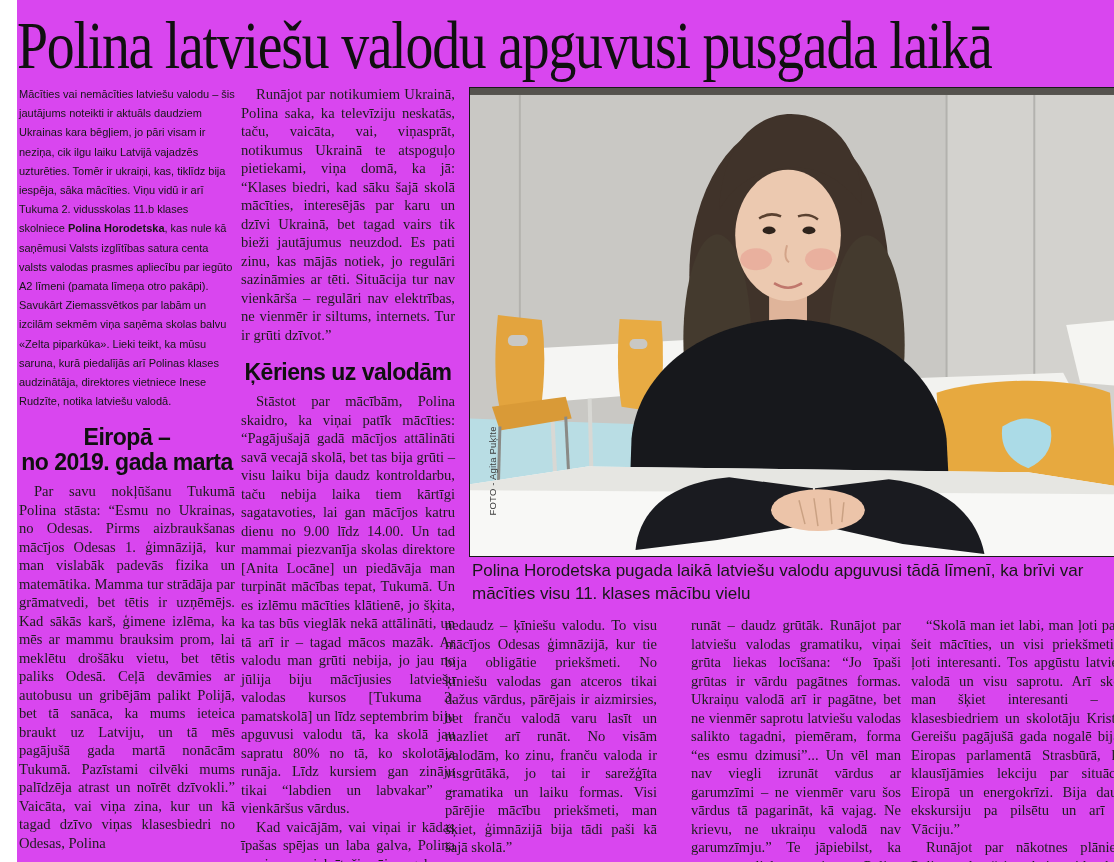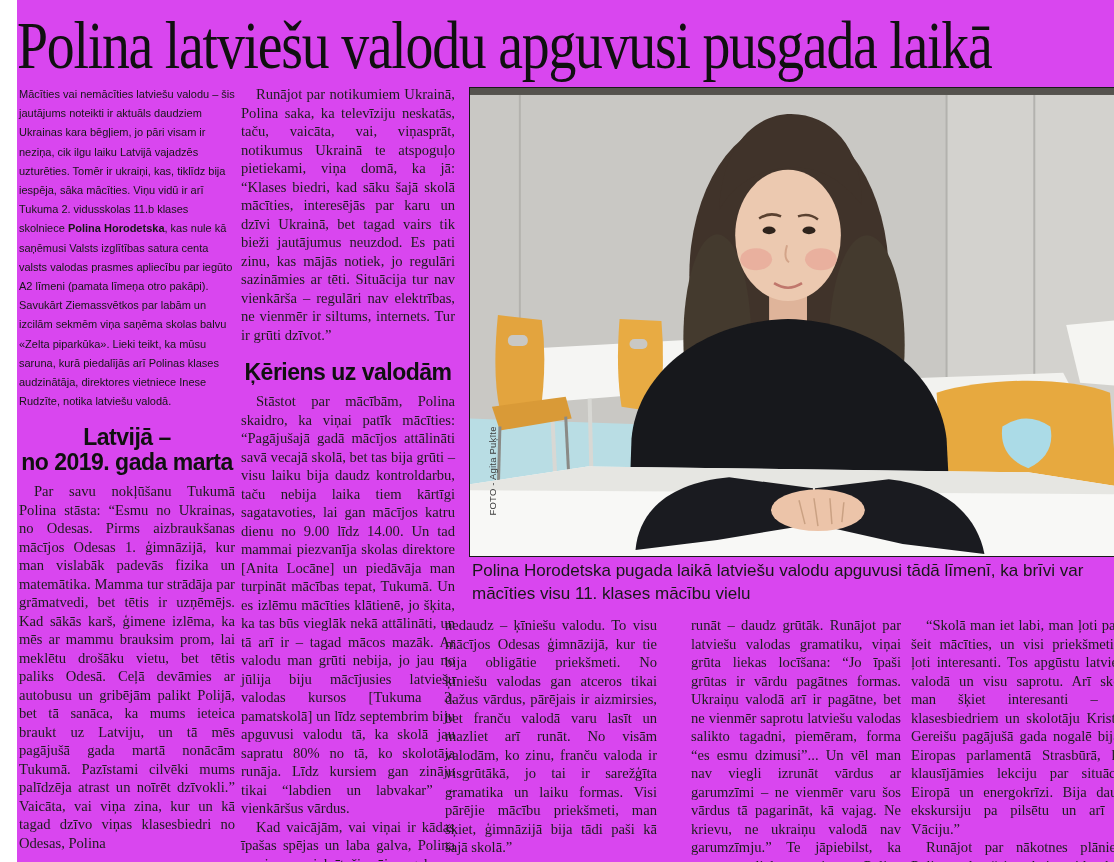--- a/index.html
+++ b/index.html
@@ -58,21 +58,21 @@
 </style>
 </head>
 <body>
 
 <div id="page">
 
   <div id="headline">Polina latviešu valodu apguvusi pusgada laikā</div>
 
   <div id="col1" class="col">
     <p class="lead"><span>Mācīties vai nemācīties latviešu valodu – šis jautājums noteikti ir aktuāls daudziem Ukrainas kara bēgļiem, jo pāri visam ir neziņa, cik ilgu laiku Latvijā vajadzēs uzturēties. Tomēr ir ukraiņi, kas, tiklīdz bija iespēja, sāka mācīties. Viņu vidū ir arī Tukuma 2. vidusskolas 11.b klases skolniece </span><strong>Polina Horodetska</strong><span>, kas nule kā saņēmusi Valsts izglītības satura centa valsts valodas prasmes apliecību par iegūto A2 līmeni (pamata līmeņa otro pakāpi). Savukārt Ziemassvētkos par labām un izcilām sekmēm viņa saņēma skolas balvu «Zelta piparkūka». Lieki teikt, ka mūsu saruna, kurā piedalījās arī Polinas klases audzinātāja, direktores vietniece Inese Rudzīte, notika latviešu valodā.</span></p>
-    <h2 class="sect"><span>Latvijā –</span><br><span>no 2019. gada marta</span></h2>
+    <h2 class="sect"><span>Eiropā –</span><br><span>no 2019. gada marta</span></h2>
     <p class="bodytext">Par savu nokļūšanu Tukumā Polina stāsta: “Esmu no Ukrainas, no Odesas. Pirms aizbraukšanas mācījos Odesas 1. ģimnāzijā, kur man vislabāk padevās fizika un matemātika. Mamma tur strādāja par grāmatvedi, bet tētis ir uzņēmējs. Kad sākās karš, ģimene izlēma, ka mēs ar mammu brauksim prom, lai meklētu drošāku vietu, bet tētis paliks Odesā. Ceļā devāmies ar autobusu un gribējām palikt Polijā, bet tā sanāca, ka mums ieteica braukt uz Latviju, un tā mēs pagājušā gada martā nonācām Tukumā. Pazīstami cilvēki mums palīdzēja atrast un noīrēt dzīvokli.” Vaicāta, vai viņa zina, kur un kā tagad dzīvo viņas klasesbiedri no Odesas, Polina</p>
   </div>
 
   <div id="col2" class="col">
     <p class="bodytext">Runājot par notikumiem Ukrainā, Polina saka, ka televīziju neskatās, taču, vaicāta, vai, viņasprāt, notikumus Ukrainā te atspoguļo pietiekami, viņa domā, ka jā: “Klases biedri, kad sāku šajā skolā mācīties, interesējās par karu un dzīvi Ukrainā, bet tagad vairs tik bieži jautājumus neuzdod. Es pati zinu, kas mājās notiek, jo regulāri sazināmies ar tēti. Situācija tur nav vienkārša – regulāri nav elektrības, ne vienmēr ir siltums, internets. Tur ir grūti dzīvot.”</p>
     <h2 class="sect">Ķēriens uz valodām</h2>
     <p class="bodytext">Stāstot par mācībām, Polina skaidro, ka viņai patīk mācīties: “Pagājušajā gadā mācījos attālināti savā vecajā skolā, bet tas bija grūti – visu laiku bija daudz kontroldarbu, taču nebija laika tiem kārtīgi sagatavoties, lai gan mācījos katru dienu no 9.00 līdz 14.00. Un tad mammai piezvanīja skolas direktore [Anita Locāne] un piedāvāja man turpināt mācības tepat, Tukumā. Un es izlēmu mācīties klātienē, jo šķita, ka tas būs vieglāk nekā attālināti, un tā arī ir – tagad mācos mazāk. Ar valodu man grūti nebija, jo jau no jūlija biju mācījusies latviešu valodas kursos [Tukuma 3. pamatskolā] un līdz septembrim biju apguvusi valodu tā, ka skolā jau sapratu 80% no tā, ko skolotāja runāja. Līdz kursiem gan zināju tikai “labdien un labvakar” – vienkāršus vārdus.</p>
     <p class="bodytext">Kad vaicājām, vai viņai ir kādas īpašas spējas un laba galva, Polina smejas un piekrītoši māj ar galvu – labas galvas esot arī viņas vecākiem, bet valodas viņai pašai tiešām padodas: “Ģimenē mēs</p>
   </div>
 

